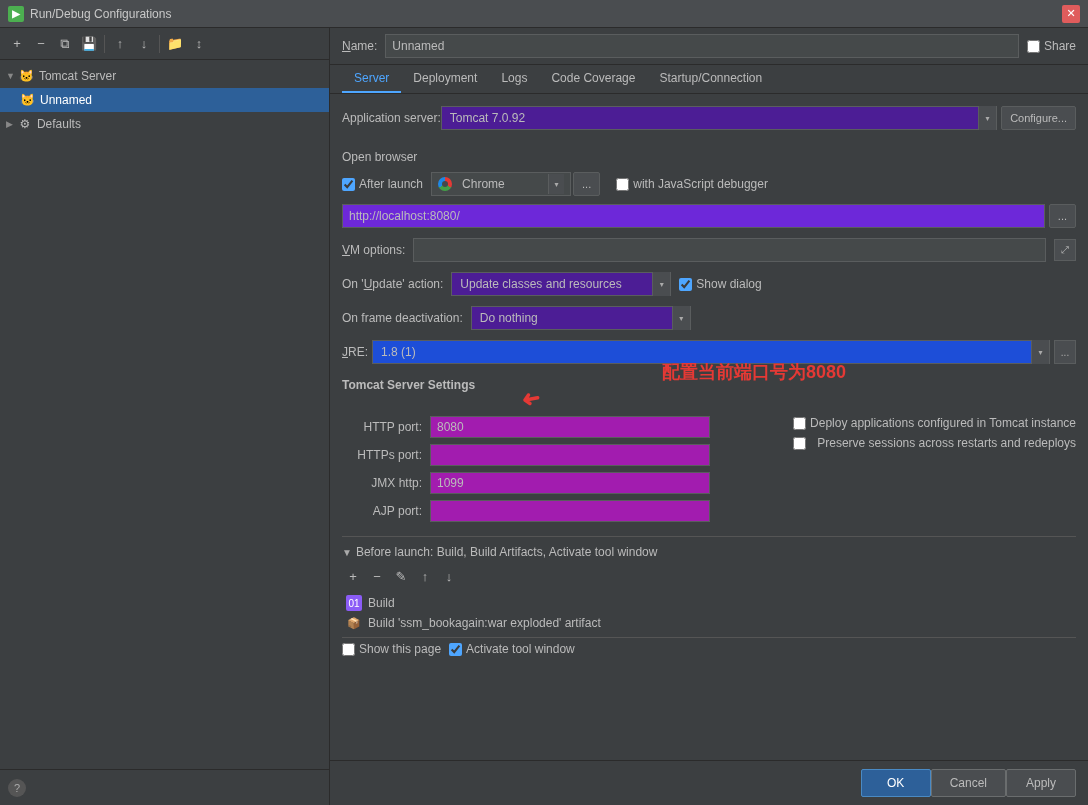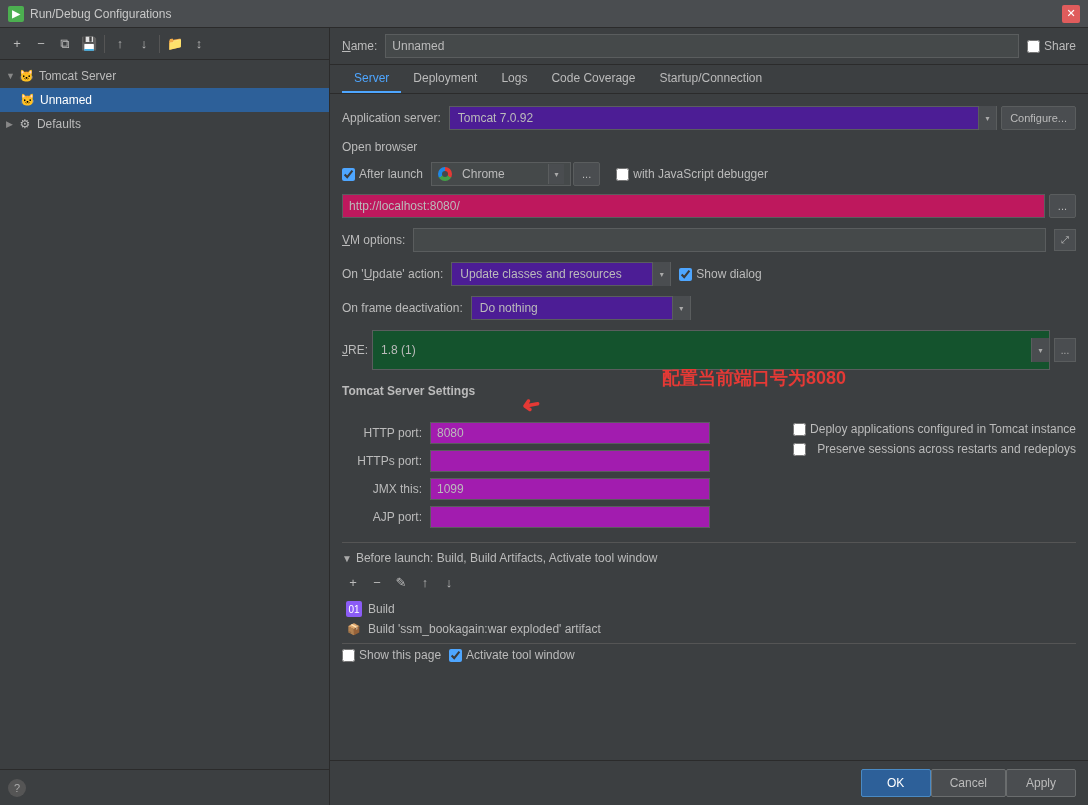--- a/index.html
+++ b/index.html
@@ -166,22 +166,21 @@
       border-bottom-color: #4ea6ff;
     }
     .panel {
       flex: 1;
       padding: 12px;
       overflow-y: auto;
     }
     .form-row {
       display: flex;
       align-items: center;
-      margin-bottom: 10px;
-      gap: 8px;
+      margin-bottom: 20px;
     }
     .form-label {
       font-size: 12px;
       color: #bbbbbb;
       white-space: nowrap;
     }
     .form-label u { text-decoration: underline; }
     .form-control-wrap {
       flex: 1;
       display: flex;
@@ -241,21 +240,21 @@
       gap: 6px;
     }
     .url-row {
       display: flex;
       align-items: center;
       gap: 4px;
       margin-bottom: 10px;
     }
     .url-input {
       flex: 1;
-      background: #be185d;
+      background: #6d28d9;
       border: 1px solid #5a5d5e;
       color: #bbbbbb;
       font-size: 12px;
       padding: 2px 6px;
       height: 24px;
       outline: none;
     }
     .vm-options-row {
       display: flex;
       align-items: center;
@@ -322,23 +321,23 @@
       align-items: center;
       gap: 4px;
       margin-bottom: 14px;
     }
     .jre-label { color: #bbbbbb; font-size: 12px; }
     .jre-label u { text-decoration: underline; }
     .jre-input-wrap {
       flex: 1;
       display: flex;
       align-items: center;
-      background: #14532d;
-      border: 1px solid #5a5d5e;
-      height: 40px;
+      background: #1d4ed8;
+      border: 1px solid #5a5d5e;
+      height: 24px;
     }
     .jre-input-text {
       flex: 1;
       padding: 0 8px;
       font-size: 12px;
       color: #bbbbbb;
     }
     .jre-arrow {
       width: 18px; height: 24px;
       border-left: 1px solid #5a5d5e;
@@ -619,21 +618,21 @@
               <span class="port-row-label">HTTP port:</span>
               <input class="port-row-input" type="text" value="8080" style="">
             </div>
 
             <div class="port-row">
               <span class="port-row-label">HTTPs port:</span>
               <input class="port-row-input" type="text" value="" style="">
             </div>
 
             <div class="port-row">
-              <span class="port-row-label">JMX this:</span>
+              <span class="port-row-label">JMX http:</span>
               <input class="port-row-input" type="text" value="1099" style="">
             </div>
 
             <div class="port-row">
               <span class="port-row-label">AJP port:</span>
               <input class="port-row-input" type="text" value="" style="">
             </div>
           </div>
           <div class="deploy-options">
             <div class="checkbox-label">

